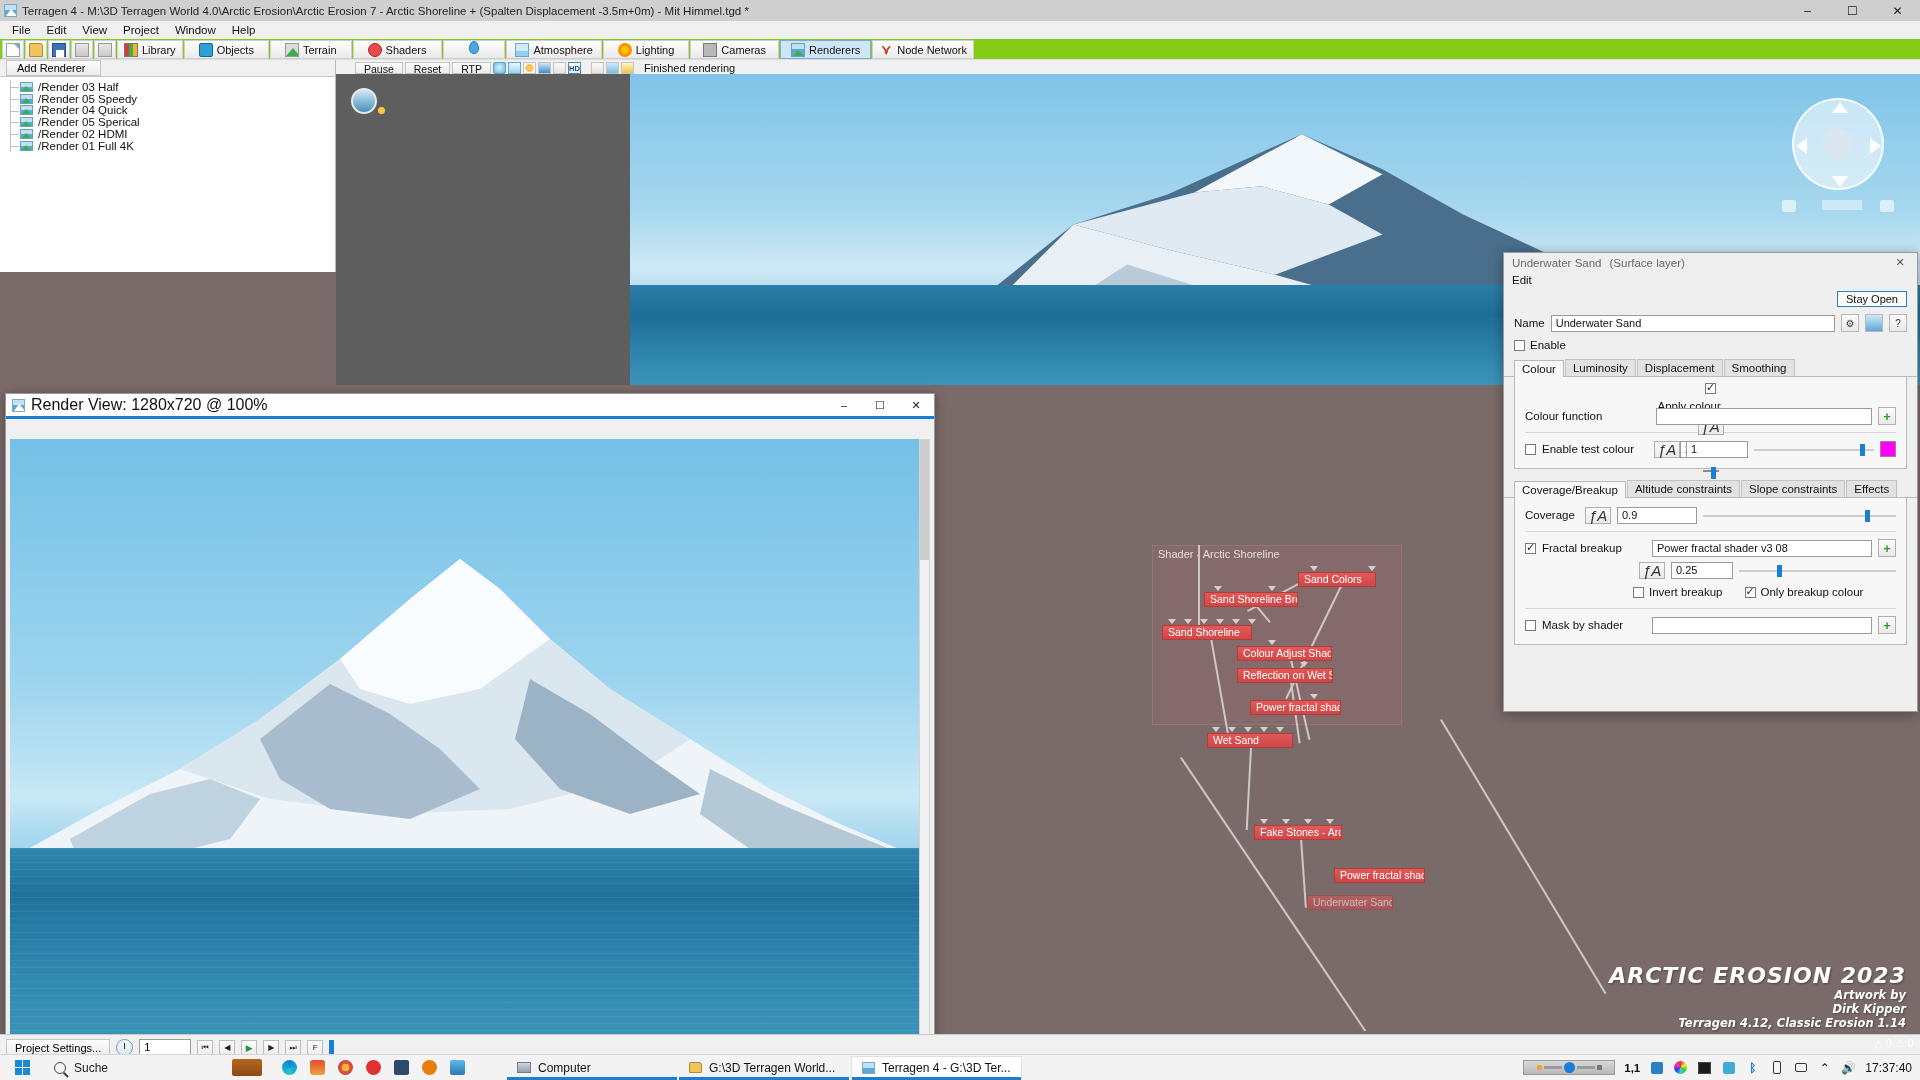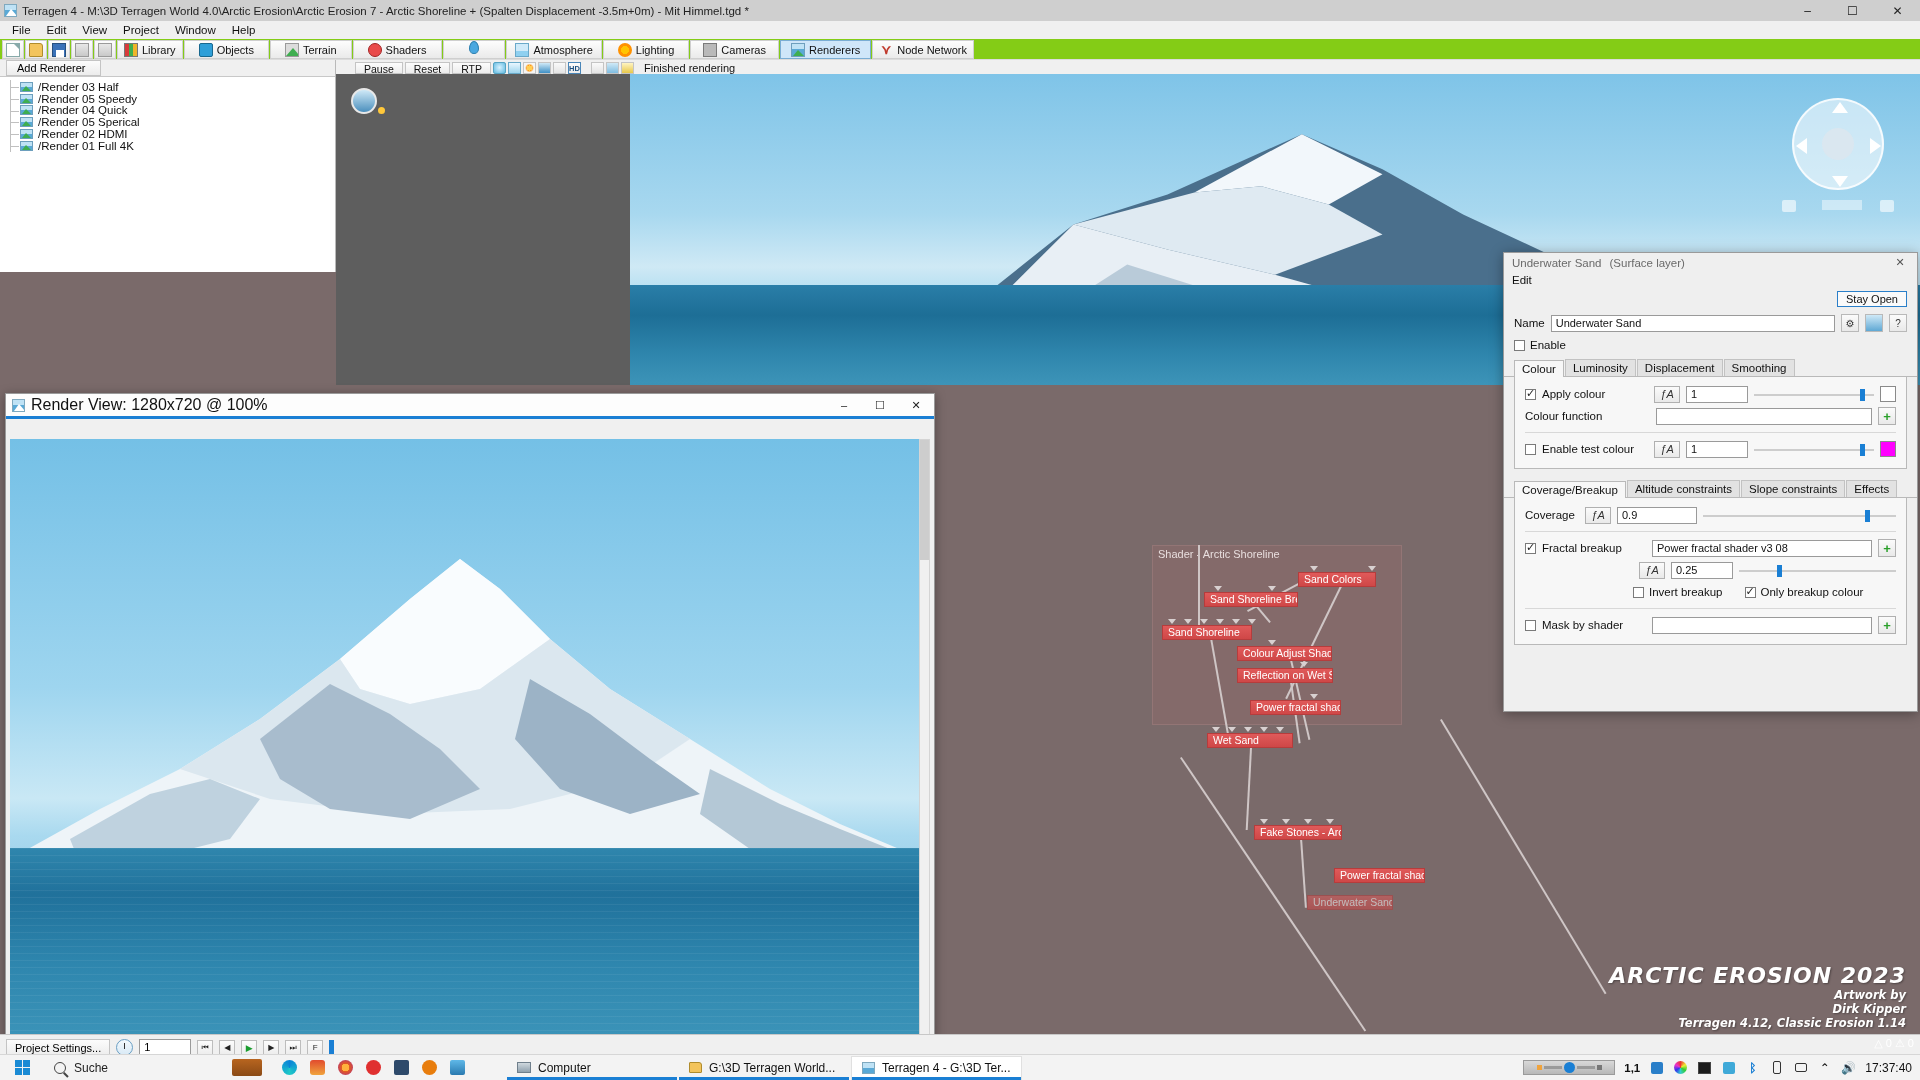--- a/index.html
+++ b/index.html
@@ -201,21 +201,21 @@
         position:relative; flex:0 0 auto;}
   .chk.on::after{ content:"✓"; position:absolute; left:0px; top:-3px; font-size:11px; color:#222;}
   .chk-row{ display:flex; align-items:center; gap:5px; font-size:11.5px; color:#111;}
   .tabs{ display:flex; align-items:flex-end; height:19px; padding:0 10px; gap:1px;
          border-bottom:1px solid #b9b9b9;}
   .tab{ font-size:11.5px; padding:2px 7px 2px; background:#e2e2e2; border:1px solid #c2c2c2;
         border-bottom:none; color:#111;}
   .tab.active{ background:#f7f7f7; border-color:#b9b9b9; position:relative; top:1px; }
   .tabpane{ border:1px solid #b9b9b9; border-top:none; margin:0 10px; padding:6px 0 8px; background:#f7f7f7;}
   .fx-btn{ width:26px;height:17px;border:1px solid #b0b0b0;background:linear-gradient(#fbfbfb,#e9e9e9);
-           font-size:11px; display:flex;align-items:center;justify-content:center; font-style:italic; color:#333;}
+           font-size:15px; display:flex;align-items:center;justify-content:center; font-style:italic; color:#333;}
   .slider{ flex:1 1 auto; height:17px; position:relative; }
   .slider .track{ position:absolute; left:0; right:0; top:8px; height:2px; background:#cdcdcd;}
   .slider .knob{ position:absolute; top:3px; width:5px; height:12px; background:#1a7fd4;}
   .swatch{ width:16px;height:16px;border:1px solid #8a8a8a; }
   .plusbtn{ width:18px;height:18px;border:1px solid #b0b0b0;background:linear-gradient(#fbfbfb,#e9e9e9);
             color:#2aa02a; font-size:13px; font-weight:bold; display:flex;align-items:center;justify-content:center;}
   .hr{ height:1px; background:#d8d8d8; margin:5px 10px;}
 
   
   #taskbar{ position:absolute; left:0; bottom:0; width:1920px; height:26px;
@@ -555,21 +555,21 @@
     <span>Enable</span>
   </div>
 
   <div class="tabs" style="margin-top:4px;">
     <div class="tab active">Colour</div>
     <div class="tab">Luminosity</div>
     <div class="tab">Displacement</div>
     <div class="tab">Smoothing</div>
   </div>
   <div class="tabpane">
-    <div class="p-row" style="height:22px;">
+    <div class="p-row" style="height:22px;flex-direction:column;">
       <span class="chk on"></span>
       <span class="p-label" style="width:106px;">Apply colour</span>
       <div class="fx-btn">ƒA</div>
       <div class="p-input" style="width:62px;">1</div>
       <div class="slider">
         <div class="track"></div>
         <div class="knob" style="left:88%;"></div>
       </div>
       <div class="swatch" style="background:#ffffff;"></div>
     </div>

